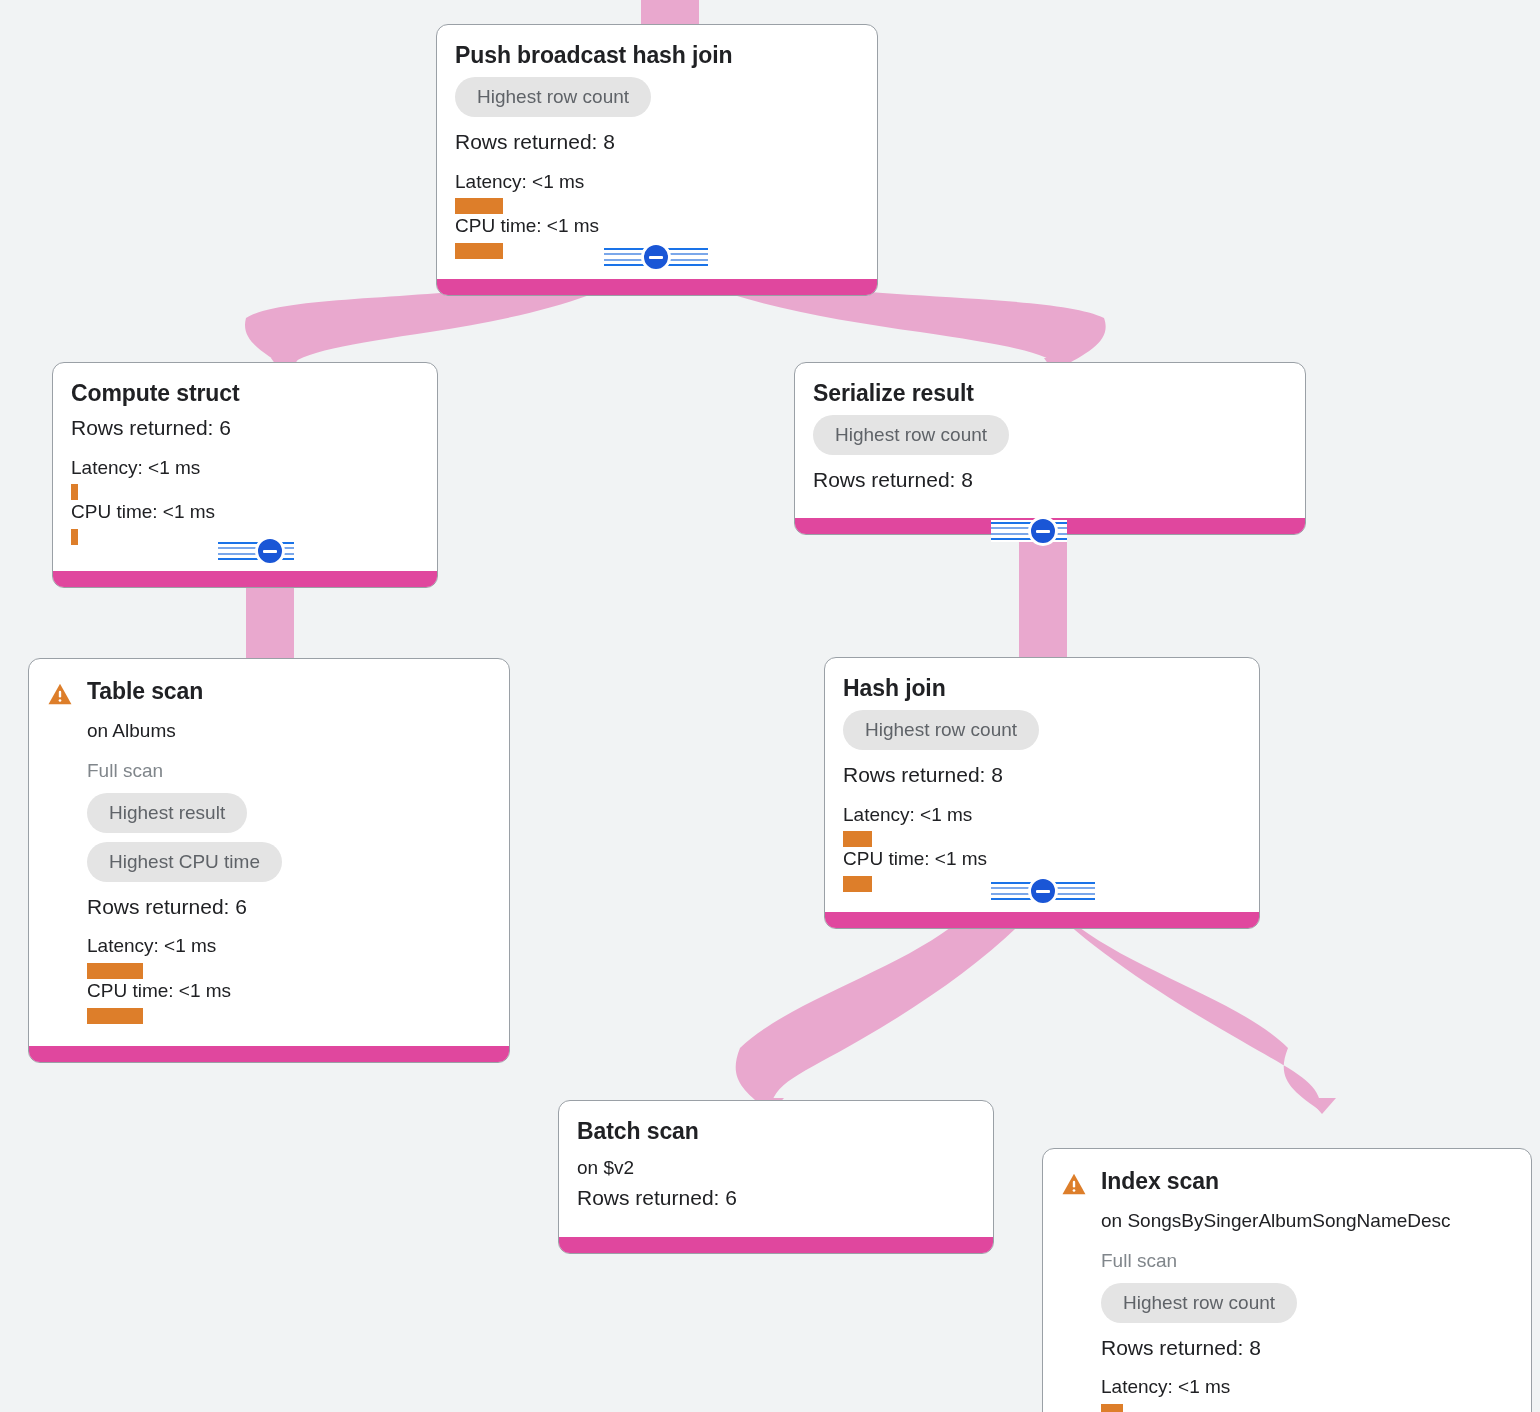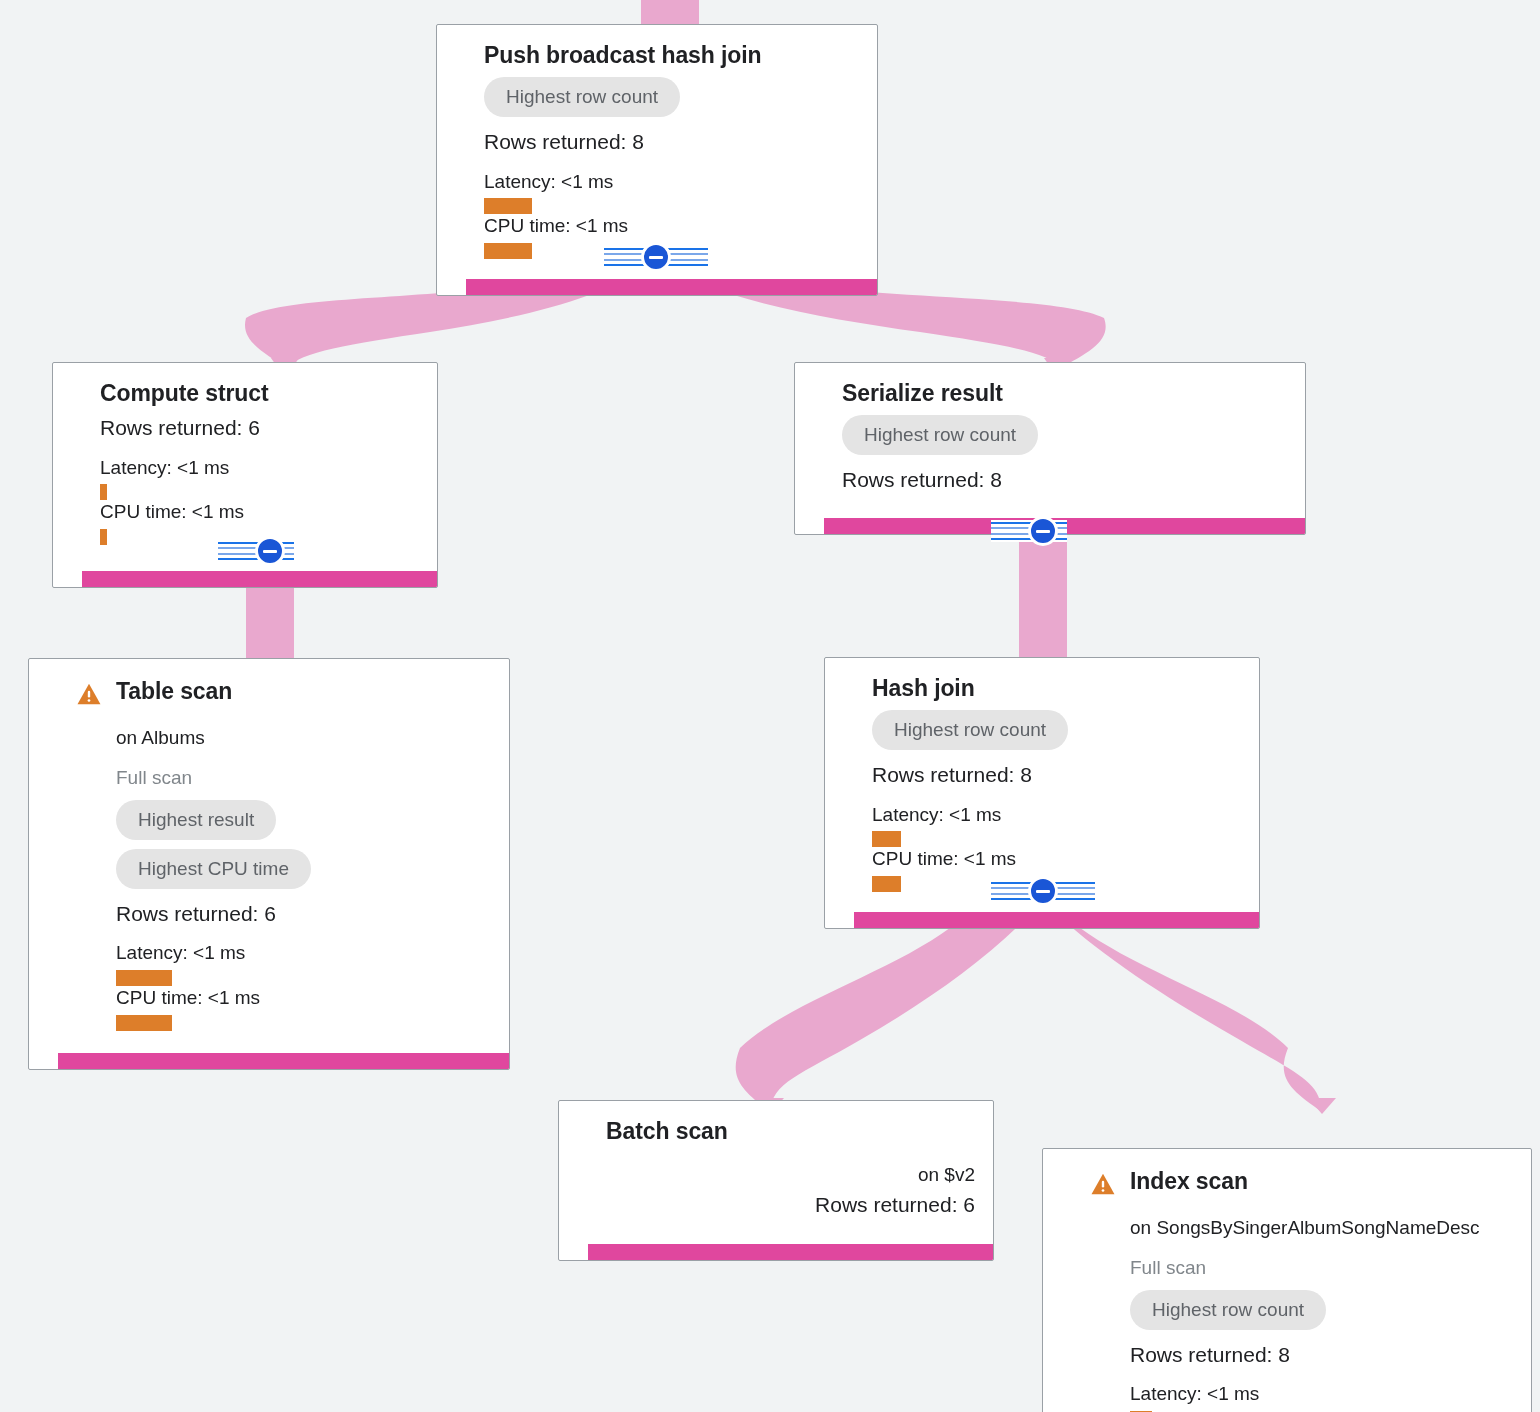--- a/index.html
+++ b/index.html
@@ -27,24 +27,23 @@
     height: 1412px;
     pointer-events: none;
   }
 
   
   .node {
     position: absolute;
     box-sizing: border-box;
     background: #ffffff;
     border: 1px solid #9aa0a6;
-    border-radius: 2px;
+    border-radius: 12px;
     overflow: hidden;
     box-shadow: 0 0 0 0 rgba(0,0,0,0);
-    padding-left: 29px;
   }
   .node-body {
     padding: 16px 18px 20px 18px;
     position: relative;
   }
   .node-head {
     display: flex;
     align-items: flex-start;
     gap: 14px;
   }
@@ -63,21 +62,21 @@
     letter-spacing: -0.1px;
     padding-top: 1px;
   }
   .indented {
     padding-left: 40px;
   }
   .subline {
     font-size: 19px;
     color: #202124;
     line-height: 1.45;
-    margin-top: 17px;
+    margin-top: 10px;
   }
   .subline.muted {
     color: #80868b;
     margin-top: 12px;
   }
   .pill {
     display: inline-block;
     background: #e4e4e4;
     color: #5f6368;
     font-size: 19px;
@@ -342,21 +341,21 @@
       </div>
     </div>
     <div class="node-footer"></div>
   </div>
   <div class="toggle" style="left:1043px; top:891px;">
     <div class="rail"></div>
     <div class="knob"></div>
   </div>
 
   <div class="node" style="left:558px; top:1100px; width:436px;">
-    <div class="node-body" style="padding-bottom:26px;text-align:right;">
+    <div class="node-body" style="padding-bottom:26px;">
       <div class="node-head">
         <div class="node-title">Batch scan</div>
       </div>
       <div class="subline">on $v2</div>
       <div class="rows" style="margin-top:2px;">Rows returned: 6</div>
     </div>
     <div class="node-footer"></div>
   </div>
 
   <div class="node" style="left:1042px; top:1148px; width:490px;">

